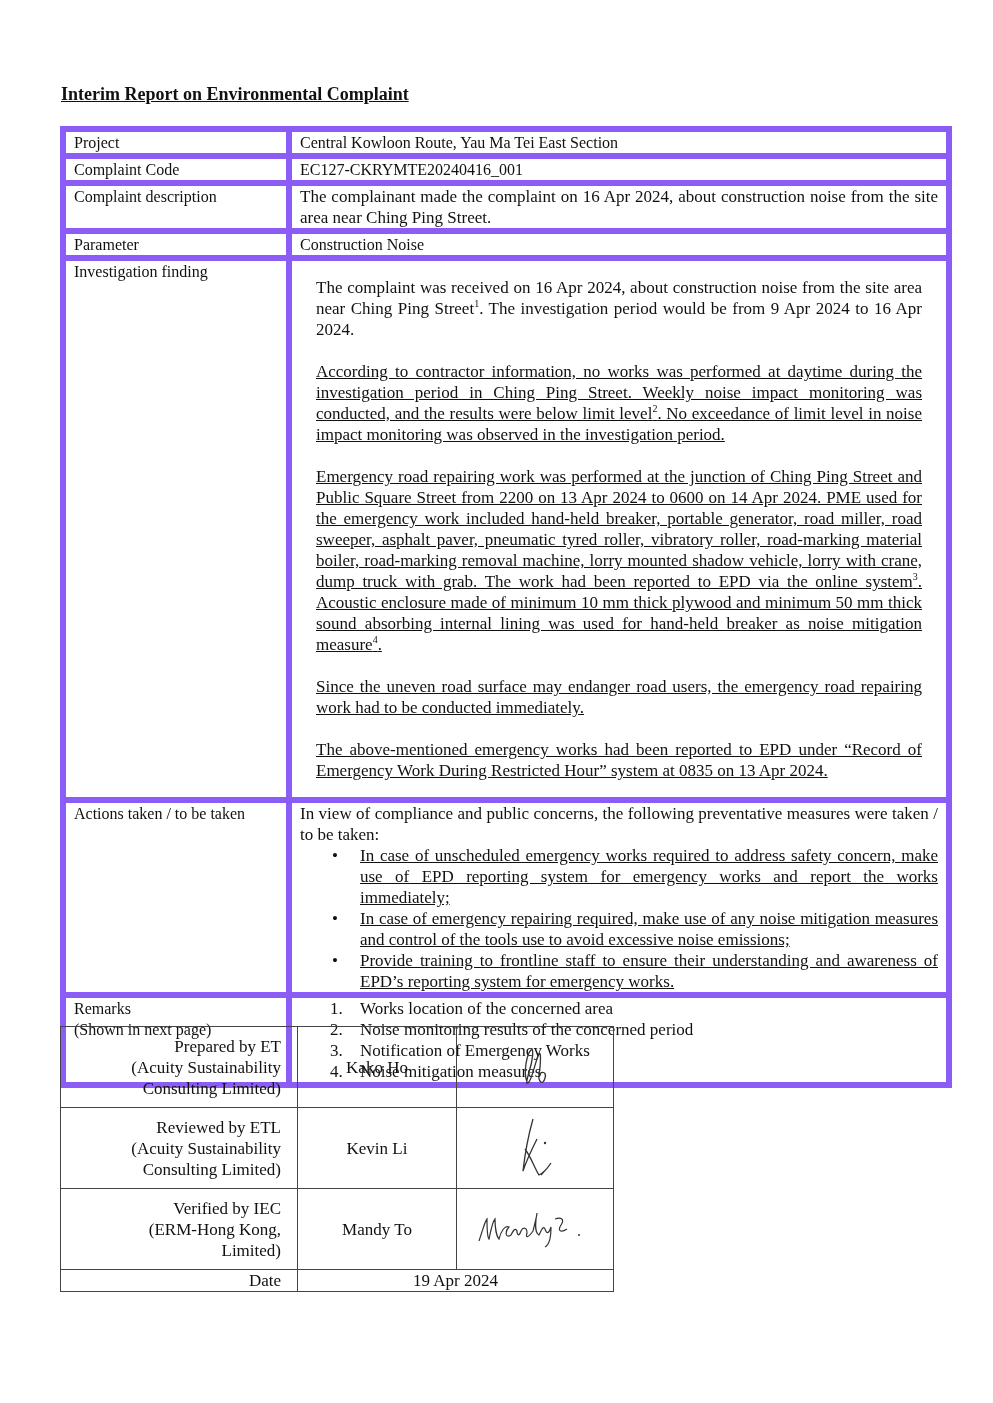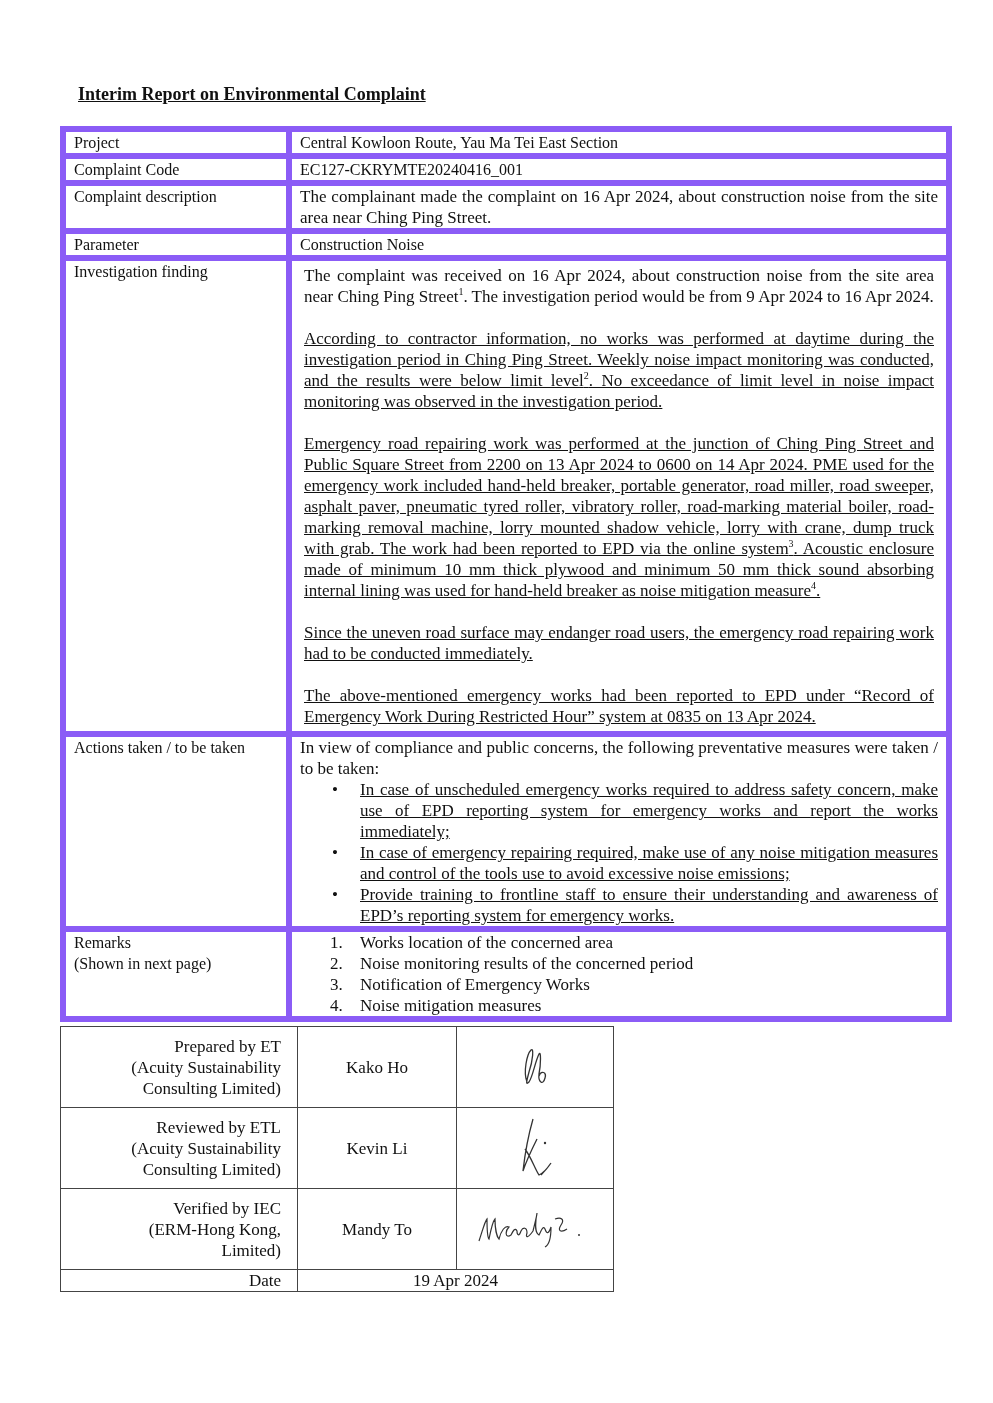--- a/index.html
+++ b/index.html
@@ -1,24 +1,24 @@
 <!DOCTYPE html>
 <html><head>
 <meta charset="utf-8">
 <style>
   html, body { margin: 0; padding: 0; background: #ffffff; }
   body { width: 993px; height: 1403px; position: relative; font-family: "Liberation Serif", serif; color: #111; }
-  .title { position: absolute; left: 78px; top: 84px; font-size: 18px; font-weight: bold; text-decoration: underline; }
+  .title { position: absolute; left: 61px; top: 84px; font-size: 18px; font-weight: bold; text-decoration: underline; }
   table { border-collapse: collapse; }
   .main { position: absolute; left: 60px; top: 126px; width: 892px; font-size: 16px; line-height: 21px; }
   .main td { border: 6px solid #8b5cf6; vertical-align: top; padding: 0 8px; }
   .main td.lbl { width: 204px; }
   .main td.val { text-align: justify; }
   .main td.val.big { font-size: 17px; }
-  .para { margin: 4px; }
+  .para { margin: 16px; }
   .para + .para { margin-top: 21px; text-decoration: underline; }
   sup { font-size: 10px; line-height: 0; }
   ul.bullets { margin: 0; padding: 0 0 0 60px; list-style: none; text-decoration: underline; }
   ul.bullets li { position: relative; }
   ul.bullets li::before { content: "\2022"; position: absolute; left: -28px; }
   ol.remarks { margin: 0; padding: 0 0 0 60px; list-style: none; }
   ol.remarks li { position: relative; }
   ol.remarks li .num { position: absolute; left: -30px; }
   .sign { position: absolute; left: 60px; top: 1026px; font-size: 17px; line-height: 21px; }
   .sign td { border: 1px solid #444; padding: 0 16px; }

